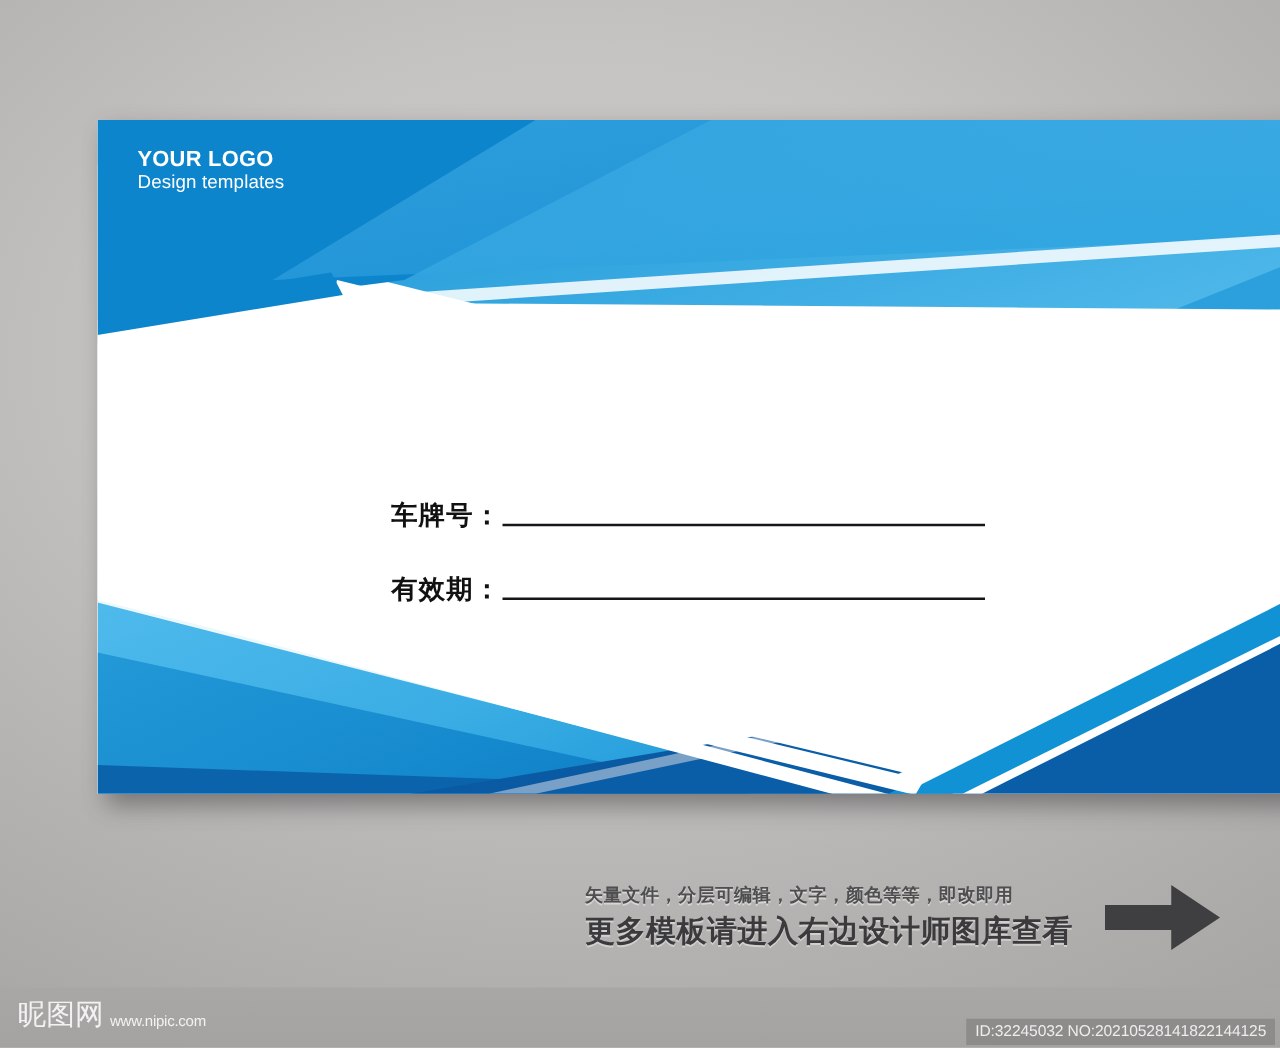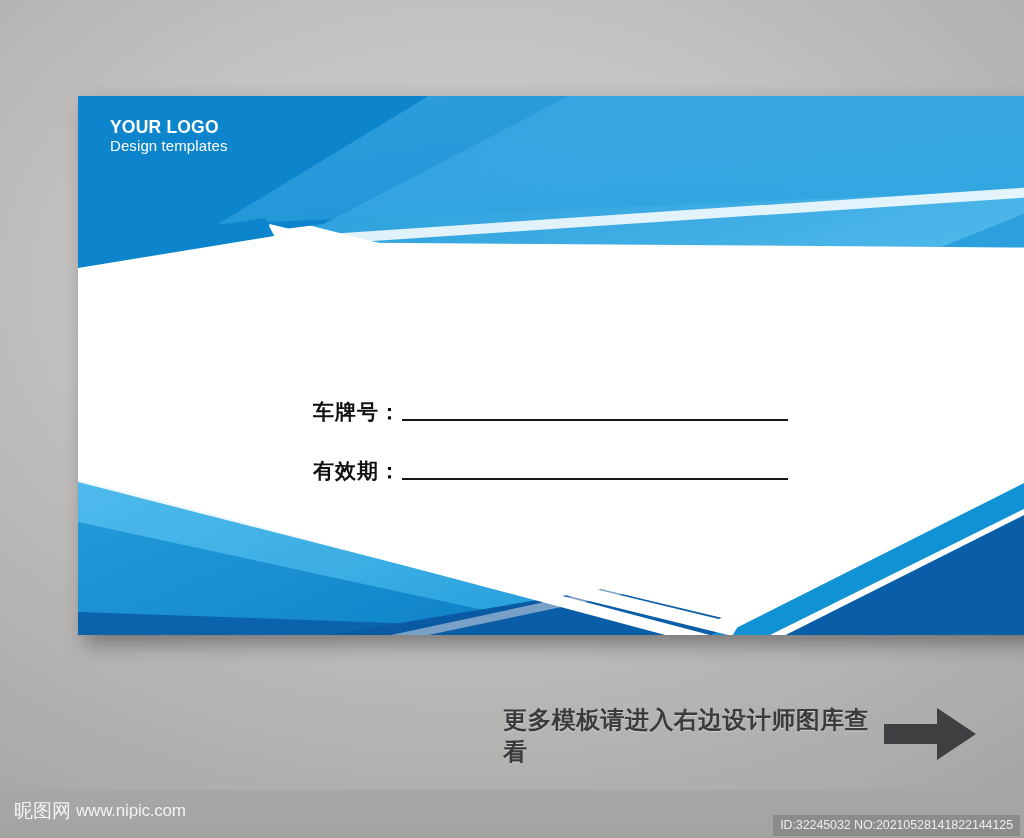--- a/index.html
+++ b/index.html
@@ -148,21 +148,20 @@
     letter-spacing: 0.4px;
     text-shadow: 0 1px 0 rgba(255,255,255,0.45);
   }
   #promo-line-2 {
     font-size: 24px;
     font-weight: bold;
     color: #3b3b3d;
     letter-spacing: 0.4px;
     margin-top: 3px;
     text-shadow: 0 1px 0 rgba(255,255,255,0.4);
-    margin-left: 35px;
   }
   #promo-arrow {
     width: 96px;
     height: 56px;
     margin-left: 8px;
     flex: none;
   }
   #promo-arrow svg { display: block; }
 
   
@@ -176,29 +175,29 @@
   }
   #footer-brand {
     position: absolute;
     left: 14px;
     top: 11px;
     display: flex;
     align-items: flex-end;
     gap: 5px;
   }
   #footer-brand-cn {
-    font-size: 19px;
+    font-size: 23px;
     font-weight: normal;
     color: #f2f2f2;
     letter-spacing: 0px;
     line-height: 1;
     font-family: "DejaVu Sans", sans-serif;
   }
   #footer-brand-url {
-    font-size: 17px;
+    font-size: 12px;
     color: #f2f2f2;
     line-height: 1;
     padding-bottom: 1px;
     letter-spacing: -0.2px;
     text-align: right;
   }
   #footer-id {
     position: absolute;
     right: 4px;
     top: 25px;
@@ -329,20 +328,21 @@
           <span class="field-label">车牌号：</span>
           <span class="field-line"></span>
         </div>
 
       </div>
     </div>
   </div>
 
   <div id="promo">
     <div id="promo-lines">
+      <div id="promo-line-1">矢量文件，分层可编辑，文字，颜色等等，即改即用</div>
       <div id="promo-line-2">更多模板请进入右边设计师图库查看</div>
     </div>
     <div id="promo-arrow">
       <svg viewBox="0 0 96 56" width="96" height="56">
         <path d="M2,18 L55,18 L55,2 L94,28 L55,54 L55,38 L2,38 Z" fill="#3f3f41"></path>
       </svg>
     </div>
   </div>
 
   <div id="footer">

